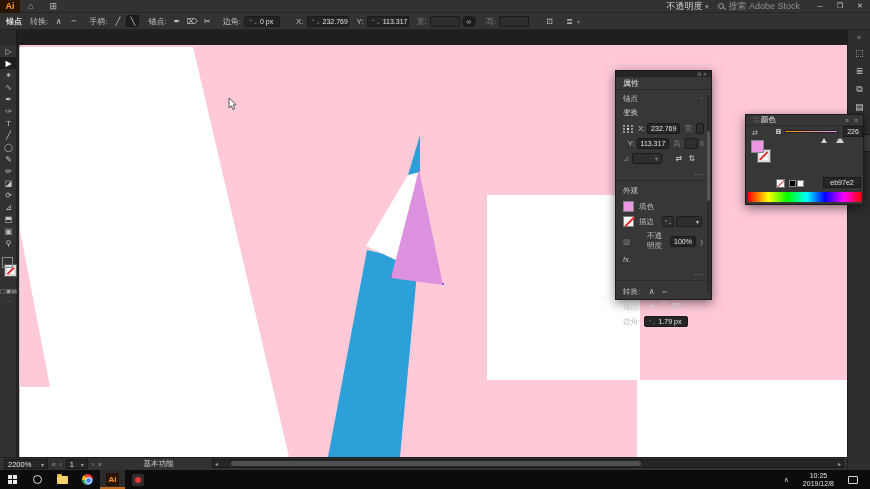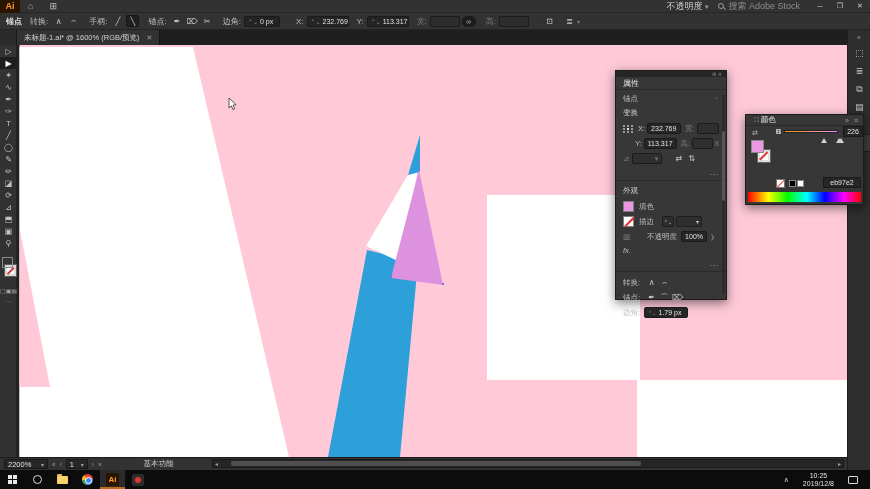--- a/index.html
+++ b/index.html
@@ -68,21 +68,21 @@
 
   
   #dock { left:847px; top:30px; width:23px; height:440px; background:#2e2e2e; border-left:1px solid #1e1e1e; }
   #dock-top { height:14px; color:#9a9a9a; font-size:7px; display:flex; align-items:center; justify-content:center; }
   .dock-ic { width:23px; height:18px; display:flex; align-items:center; justify-content:center;
     color:#c7c7c7; font-size:9px; }
   .dock-ic.active { background:#3d3d3d; border:1px solid #1c1c1c; color:#fff; }
 
   
   .panel { background:#373737; border:1px solid #1c1c1c; box-shadow:0 3px 10px rgba(0,0,0,.5); }
-  #props { left:615px; top:70px; width:112px; height:230px; }
+  #props { left:615px; top:70px; width:97px; height:230px; }
   .panel-grip { height:6px; background:#252525; display:flex; justify-content:flex-end; align-items:center; }
   .panel-grip span { color:#8f8f8f; font-size:5px; margin-right:4px; }
   .panel-tab { height:13px; border-bottom:1px solid #2a2a2a; display:flex; align-items:center; }
   .panel-tab .t { color:#e3e3e3; font-size:8px; margin-left:7px; }
   #props-body { position:relative; padding:4px 7px 0 7px; font-size:7.5px; color:#bdbdbd; }
   .p-row { display:flex; align-items:center; margin-bottom:4px; }
   .p-head { color:#cfcfcf; margin:3px 0 5px 0; }
   .p-input { background:#262626; border:1px solid #1a1a1a; border-radius:2px; height:11px;
     color:#e2e2e2; font-size:7px; display:flex; align-items:center; padding:0 3px; }
   .p-input.dis { background:#2f2f2f; color:#707070; }
@@ -234,24 +234,20 @@
     <span id="link-pill" data-name="constrain-proportions-icon">∞</span>
     <span class="lbl dim">高:</span>
     <span class="cb-input dis" data-name="height-input"></span>
     <span class="cb-ic" style="margin-left:14px;" data-name="isolate-selection-icon">⊡</span>
     <span class="cb-ic" style="margin-left:6px;" data-name="align-options-icon">≣</span>
     <span class="dim" style="font-size:6px;" data-name="chevron-down-icon">▾</span>
   </div>
 
   <div id="tabbar" class="abs" data-name="document-tab-bar">
     <div id="tab-notch" data-name="tab-bar-notch"></div>
-    <div id="doc-tab" data-name="document-tab">
-      <span>未标题-1.ai* @ 1600% (RGB/预览)</span>
-      <span class="x" data-name="close-tab-icon">✕</span>
-    </div>
   </div>
 
   <div id="toolbar" class="abs" data-name="tools-panel">
     <div>
 
     <div class="tool" data-name="selection-tool">▷</div>
         <div class="tool active" data-name="direct-selection-tool">▶</div>
         <div class="tool" data-name="magic-wand-tool">✶</div>
         <div class="tool" data-name="lasso-tool">∿</div>
         <div class="tool" data-name="pen-tool">✒</div>

